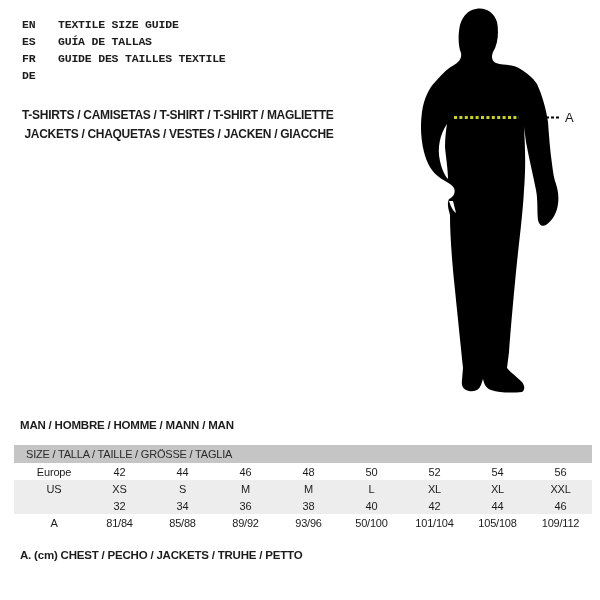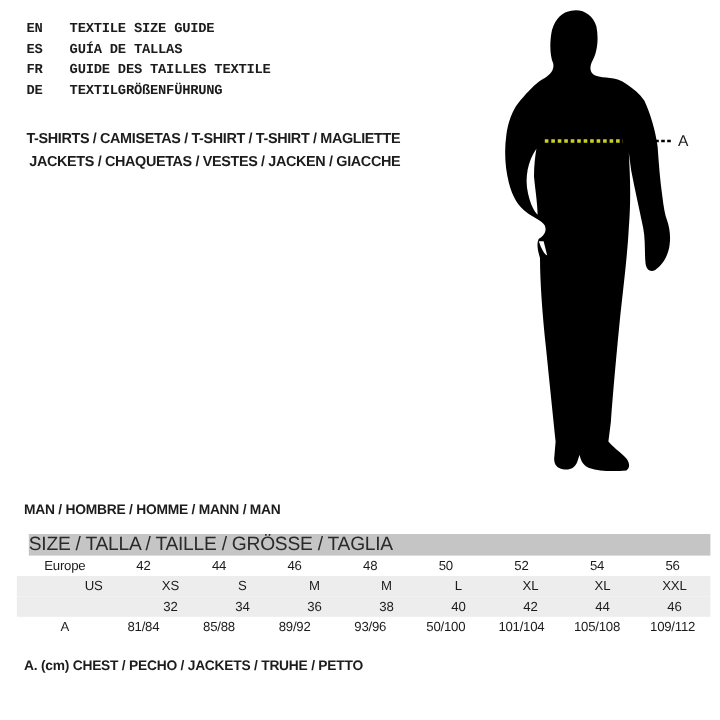--- a/index.html
+++ b/index.html
@@ -32,27 +32,27 @@
   
   .section-title {
     position: absolute; left: 20px; top: 419px;
     font-weight: bold; font-size: 11.5px; letter-spacing: -0.2px;
   }
 
   
   .size-table { position: absolute; left: 14px; top: 445px; width: 578px; }
   .table-header {
     height: 18px; line-height: 18px; background: #c5c5c5;
-    font-size: 16px; padding-left: 0; letter-spacing: -0.2px; color: #2a2a2a; margin-left: 10px;
+    font-size: 11px; padding-left: 12px; letter-spacing: -0.2px; color: #2a2a2a;
   }
   .size-row {
     display: grid; grid-template-columns: 74px repeat(8, 1fr);
     height: 17px; align-items: center; font-size: 11px; letter-spacing: -0.2px;
   }
-  .size-row.band { background: #ededed; padding-left: 24px; }
+  .size-row.band { background: #ededed; }
   .row-label { padding-left: 6px; text-align: center; }
   .size-cell { text-align: center; }
 
   
   .footnote {
     position: absolute; left: 20px; top: 549px;
     font-weight: bold; font-size: 11.5px; letter-spacing: -0.2px;
   }
 </style>
 </head>
@@ -66,21 +66,20 @@
   <div class="lang-row">
     <span class="lang-code">ES</span>
     <span class="lang-label">GUÍA DE TALLAS</span>
   </div>
   <div class="lang-row">
     <span class="lang-code">FR</span>
     <span class="lang-label">GUIDE DES TAILLES TEXTILE</span>
   </div>
   <div class="lang-row">
     <span class="lang-code">DE</span>
-    <span class="lang-label">TEXTILGRÖßENFÜHRUNG</span>
   </div>
 </div>
 
 <div class="category-titles">
   <div class="category-line">T-SHIRTS / CAMISETAS / T-SHIRT / T-SHIRT / MAGLIETTE</div>
   <div class="category-line">JACKETS / CHAQUETAS / VESTES / JACKEN / GIACCHE</div>
 </div>
 
 <div class="figure-wrap">
   <svg width="210" height="400" viewBox="0 0 210 400">

